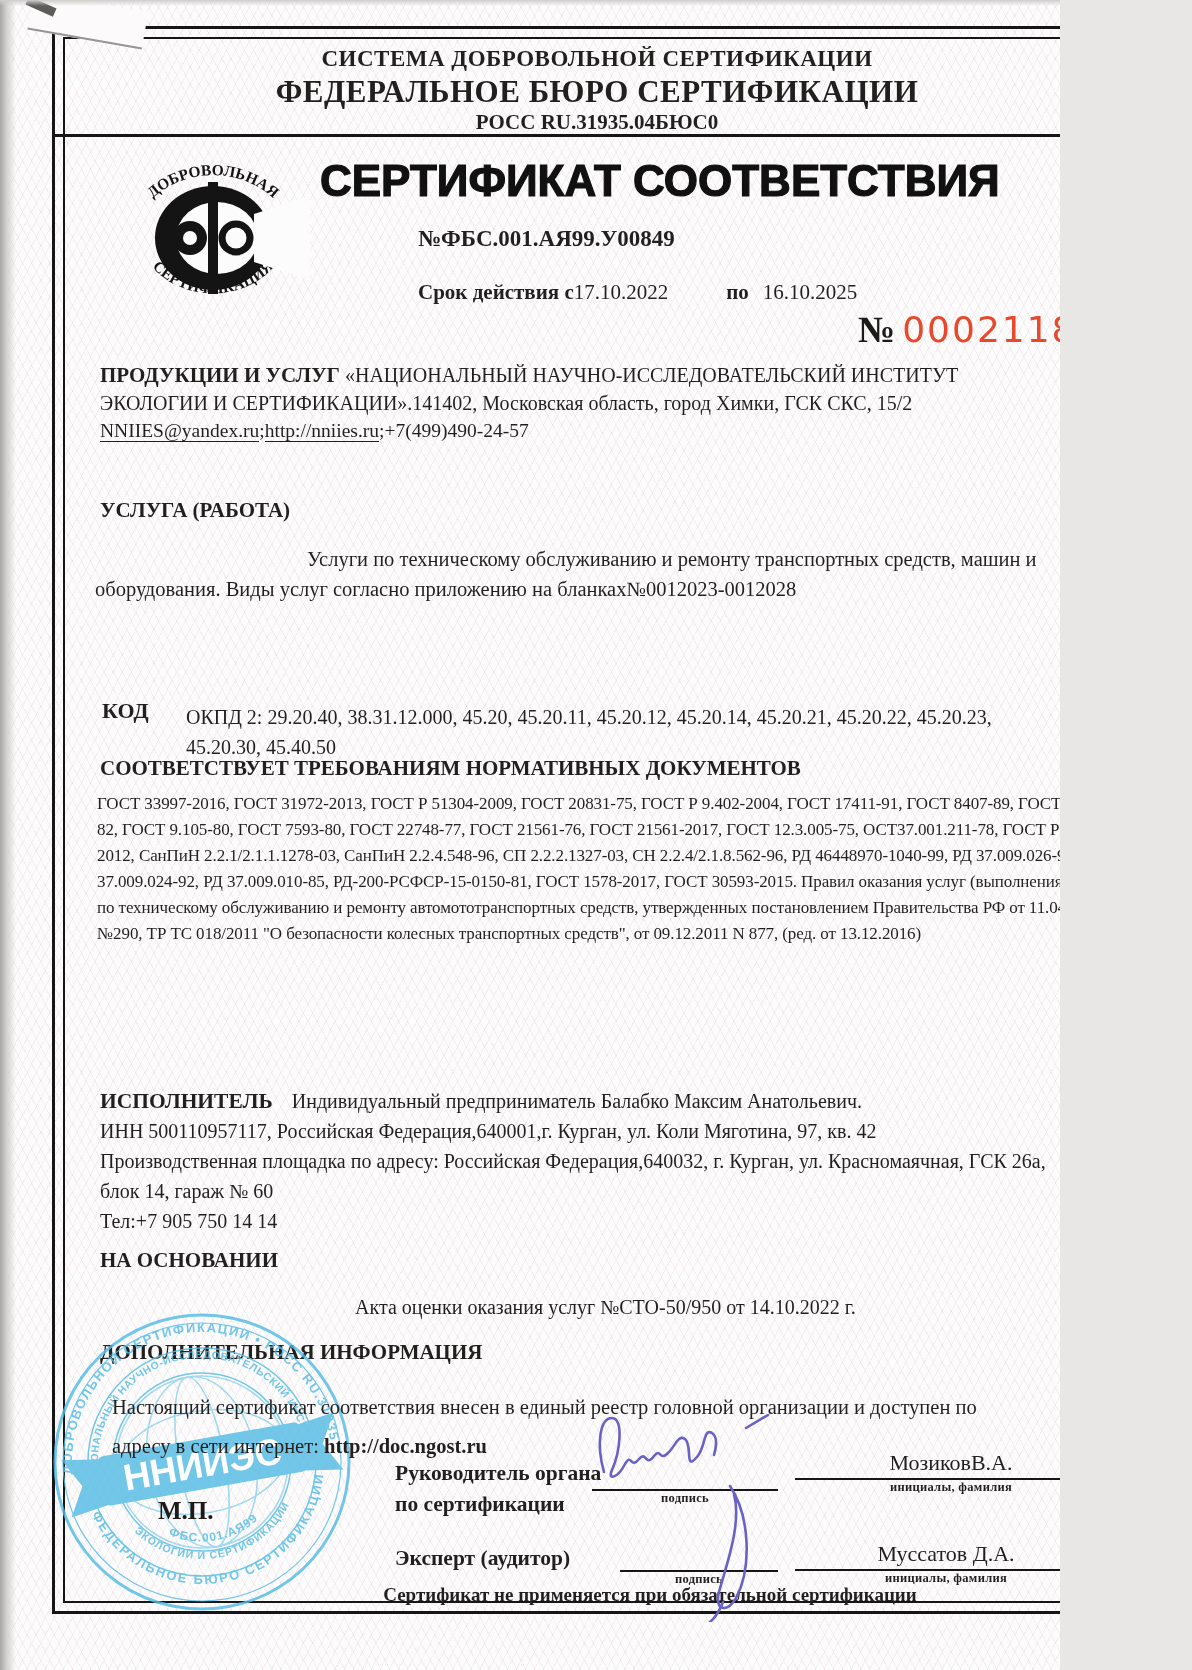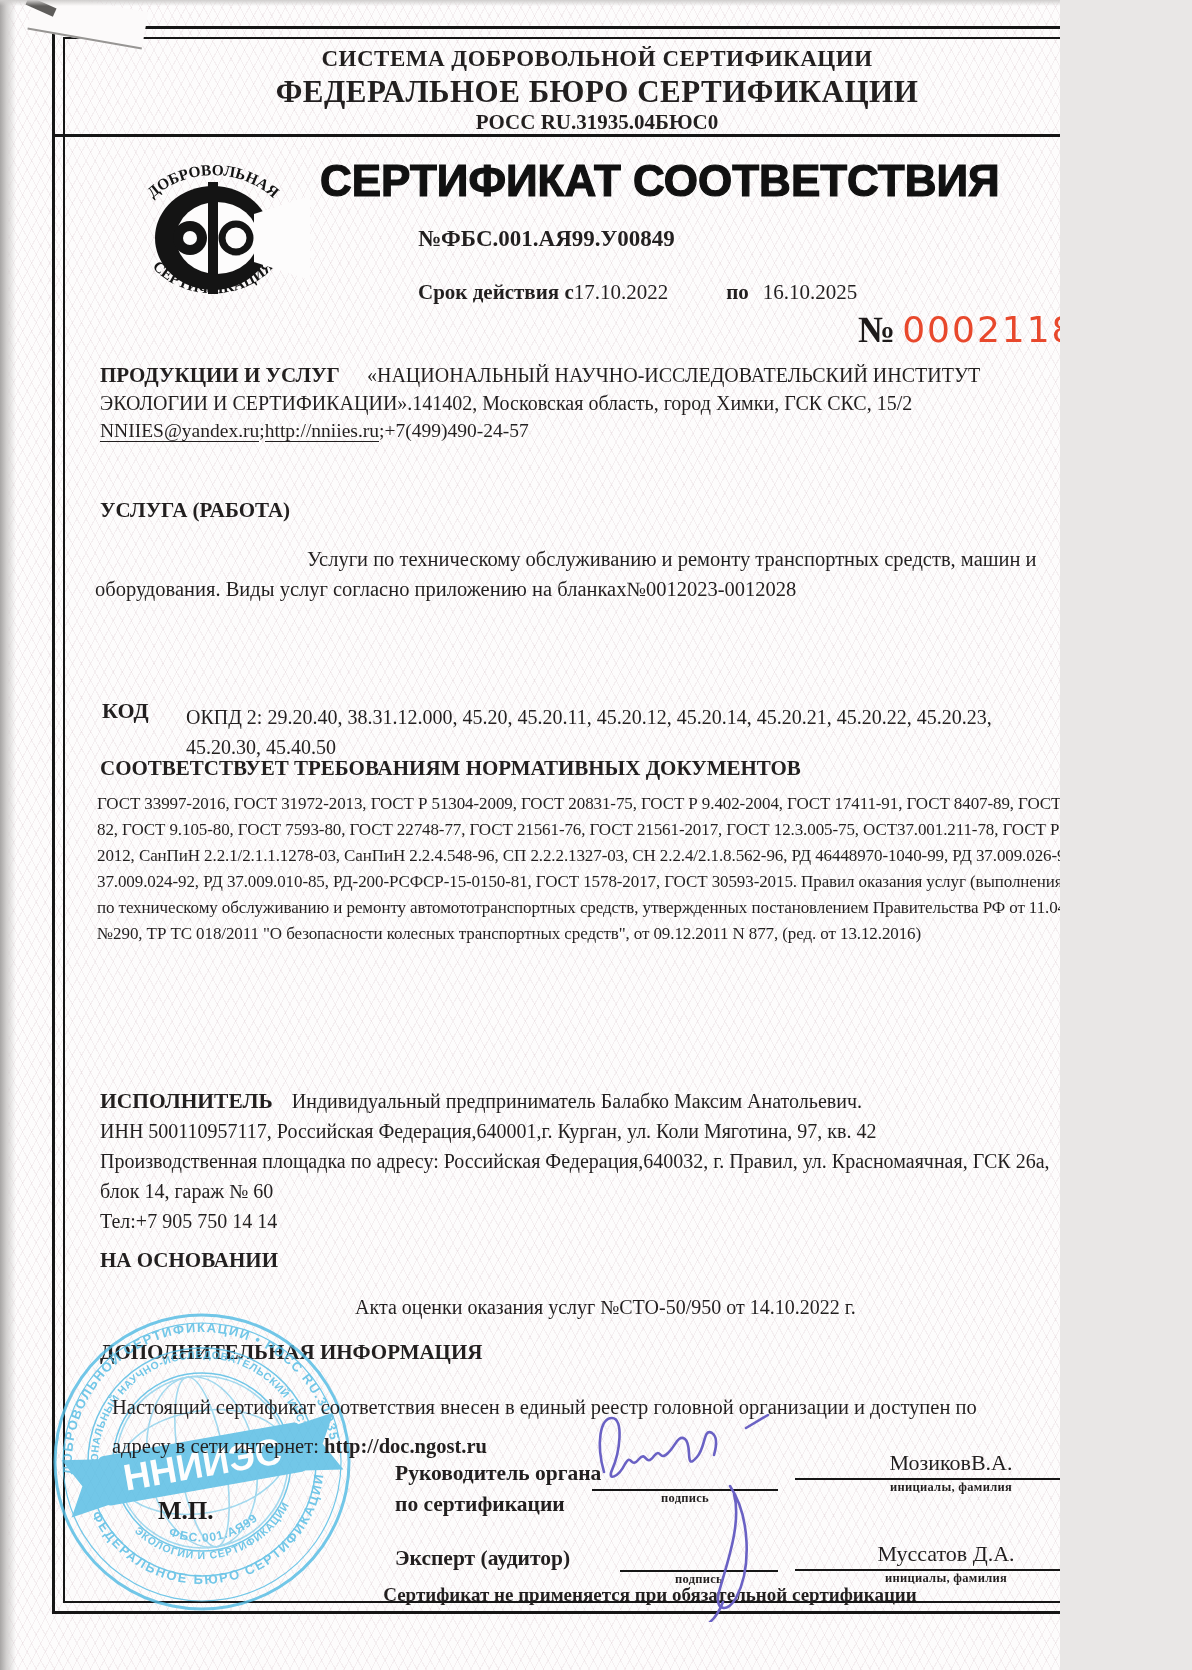--- a/index.html
+++ b/index.html
@@ -130,21 +130,21 @@
   </div>
 
   <div class="abs blank-no">
     <span class="sign">№</span>
     <span class="val">0002118</span>
   </div>
 
   <div class="abs org body-text">
     <div>
       <span class="sec-label">ПРОДУКЦИИ И УСЛУГ</span>
-      <span class="caps" style="margin-left:22px;">«НАЦИОНАЛЬНЫЙ НАУЧНО-ИССЛЕДОВАТЕЛЬСКИЙ ИНСТИТУТ</span>
+      <span class="caps" style="">«НАЦИОНАЛЬНЫЙ НАУЧНО-ИССЛЕДОВАТЕЛЬСКИЙ ИНСТИТУТ</span>
     </div>
     <div class="caps">ЭКОЛОГИИ И СЕРТИФИКАЦИИ».141402, Московская область, город Химки, ГСК СКС, 15/2</div>
     <div class="contact">
       <span class="u">NNIIES@yandex.ru</span><span>;</span><span class="u">http://nniies.ru</span><span>;+7(499)490-24-57</span>
     </div>
   </div>
 
   <div class="abs svc-head sec-label">УСЛУГА (РАБОТА)</div>
   <div class="abs svc-text">Услуги по техническому обслуживанию и ремонту транспортных средств, машин и оборудования. Виды услуг согласно приложению на бланках№0012023-0012028</div>
 
@@ -153,21 +153,21 @@
 
   <div class="abs comp-head sec-label">СООТВЕТСТВУЕТ ТРЕБОВАНИЯМ НОРМАТИВНЫХ ДОКУМЕНТОВ</div>
   <div class="abs comp-text">ГОСТ 33997-2016, ГОСТ 31972-2013, ГОСТ Р 51304-2009, ГОСТ 20831-75, ГОСТ Р 9.402-2004, ГОСТ 17411-91, ГОСТ 8407-89, ГОСТ 25560-82, ГОСТ 9.105-80, ГОСТ 7593-80, ГОСТ 22748-77, ГОСТ 21561-76, ГОСТ 21561-2017, ГОСТ 12.3.005-75, ОСТ37.001.211-78, ГОСТ Р 52942-2012, СанПиН 2.2.1/2.1.1.1278-03, СанПиН 2.2.4.548-96, СП 2.2.2.1327-03, СН 2.2.4/2.1.8.562-96, РД 46448970-1040-99, РД 37.009.026-92, РД 37.009.024-92, РД 37.009.010-85, РД-200-РСФСР-15-0150-81, ГОСТ 1578-2017, ГОСТ 30593-2015. Правил оказания услуг (выполнения работ) по техническому обслуживанию и ремонту автомототранспортных средств, утвержденных постановлением Правительства РФ от 11.04.2001г. №290, ТР ТС 018/2011 "О безопасности колесных транспортных средств", от 09.12.2011 N 877, (ред. от 13.12.2016)</div>
 
   <div class="abs executor">
     <div>
       <span class="lbl">ИСПОЛНИТЕЛЬ</span>
       <span>Индивидуальный предприниматель Балабко Максим Анатольевич.</span>
     </div>
     <div>ИНН 500110957117, Российская Федерация,640001,г. Курган, ул. Коли Мяготина, 97, кв. 42</div>
-    <div>Производственная площадка по адресу: Российская Федерация,640032, г. Правил, ул. Красномаячная, ГСК 26а,</div>
+    <div>Производственная площадка по адресу: Российская Федерация,640032, г. Курган, ул. Красномаячная, ГСК 26а,</div>
     <div>блок 14, гараж № 60</div>
     <div>Тел:+7 905 750 14 14</div>
   </div>
 
   <div class="abs basis-head sec-label">НА ОСНОВАНИИ</div>
   <div class="abs basis-text">Акта оценки оказания услуг №СТО-50/950 от 14.10.2022 г.</div>
 
   <div class="abs addl-head sec-label">ДОПОЛНИТЕЛЬНАЯ ИНФОРМАЦИЯ</div>
 
   <div class="abs stamp-wrap">

